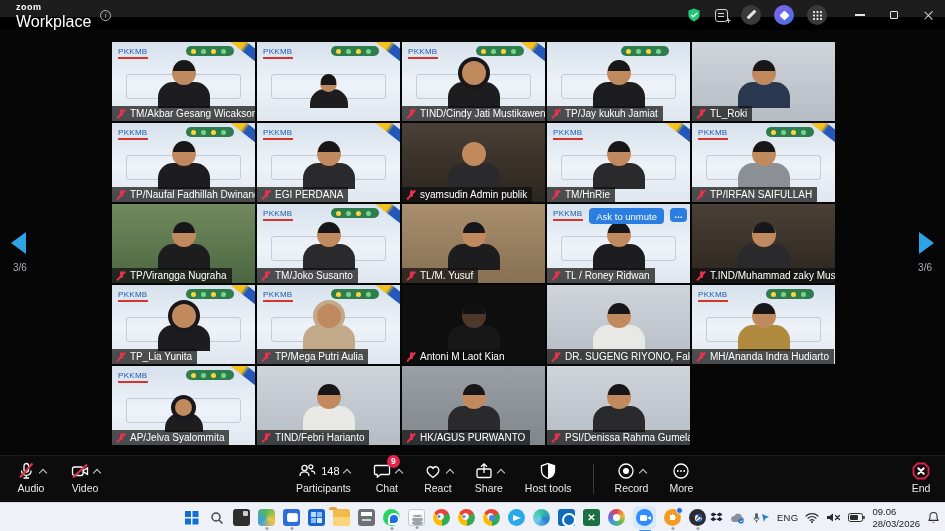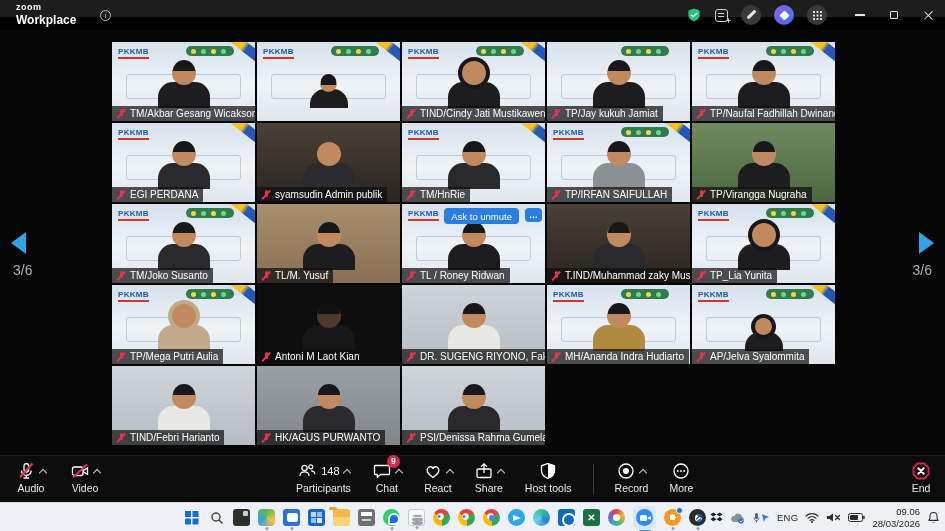--- a/index.html
+++ b/index.html
@@ -3,21 +3,21 @@
 <meta charset="utf-8">
 <style>
   *{box-sizing:border-box;margin:0;padding:0}
   body{font-family:"Liberation Sans",sans-serif;background:#222}
   .screen{position:relative;width:945px;height:531px;overflow:hidden;background:#000}
 
   
   .titlebar{position:absolute;left:0;top:0;width:100%;height:17px;background:#1d1d1d;display:flex;align-items:center}
   .zlogo{position:absolute;left:16px;top:3px;color:#fff;line-height:1}
   .zlogo .z1{font-size:9px;font-weight:bold;display:block;letter-spacing:.5px}
-  .zlogo .z2{font-size:12px;font-weight:bold;display:block;margin-top:2px}
+  .zlogo .z2{font-size:16px;font-weight:normal;display:block;margin-top:2px}
   .meet-title{position:absolute;left:100px;top:0;height:30px;display:flex;align-items:center;gap:6px;color:#dcdcdc;font-size:11px}
   .info-ic{width:11px;height:11px;border:1px solid #b5b5b5;border-radius:50%;color:#b5b5b5;font-size:8px;line-height:10px;text-align:center;font-family:"Liberation Serif",serif;font-style:italic}
   .tb-right{position:absolute;right:118px;top:0;height:30px;display:flex;align-items:center;gap:13px}
   .cbtn{width:20px;height:20px;border-radius:50%;display:flex;align-items:center;justify-content:center;position:relative}
   .cbtn.dark{background:#3a3a3a}
   .ai-btn{background:linear-gradient(135deg,#8a63e8,#3f6fe8)}
   .diamond{width:7px;height:7px;background:#fff;transform:rotate(45deg);border-radius:1px}
   .shield-g{width:16px;height:16px}
   .note-ic{width:13px;height:13px;border:1.3px solid #cfcfcf;border-radius:3px;position:relative}
   .note-ic::before{content:"";position:absolute;left:2px;top:3px;width:6px;height:1px;background:#cfcfcf;box-shadow:0 3px 0 #cfcfcf}
@@ -41,21 +41,21 @@
   .vgrid{position:absolute;left:112px;top:12px;display:grid;grid-template-columns:repeat(5,143px);grid-auto-rows:79px;gap:2px}
   .tile{position:relative;overflow:hidden;background:#111}
   .v-pkkmb{background:linear-gradient(180deg,#d7e1ec 0%,#eef3f8 55%,#dfe6ee 100%)}
   .v-pkkmb::after{content:"";position:absolute;left:10%;right:10%;top:40%;height:30%;border:1px solid rgba(90,110,140,.28);border-radius:3px}
   .v-light{background:linear-gradient(180deg,#cfd5db,#b6bcc3)}
   .v-gray{background:linear-gradient(180deg,#9aa0a6,#81868c)}
   .v-room{background:linear-gradient(180deg,#a98f6e,#877053)}
   .v-green{background:linear-gradient(180deg,#71895e,#4c6741)}
   .v-darkroom{background:linear-gradient(180deg,#4a4036,#2a251f)}
   .v-dark{background:#0e0e0e}
-  .pk-logo{position:absolute;left:6px;top:6px;font-size:8px;font-weight:bold;color:#1d5bb0;letter-spacing:.3px;border-bottom:2px solid #d6332c;line-height:1.1;z-index:2}
+  .pk-logo{position:absolute;left:6px;top:6px;font-size:8px;font-weight:normal;color:#1d5bb0;letter-spacing:.3px;border-bottom:2px solid #d6332c;line-height:1.1;z-index:2}
   .pk-banner{position:absolute;left:52%;top:4px;width:48px;height:10px;background:#2e7d4f;border-radius:5px;z-index:2}
   .pk-banner::before{content:"";position:absolute;left:5px;top:2.5px;width:5px;height:5px;border-radius:50%;background:#ffd43b;box-shadow:10px 0 #7bd389,20px 0 #ffd43b,30px 0 #7bd389}
   .pk-ribbon{position:absolute;top:0;right:-13px;width:46px;height:10px;transform:rotate(38deg);background:linear-gradient(90deg,#f4c21a 0 45%,#2458b8 55% 100%);z-index:1}
   .person{position:absolute;left:50%;bottom:13px;transform:translateX(-50%);z-index:3;display:flex;flex-direction:column;align-items:center}
   .head{width:24px;height:24px;border-radius:50%;background:#c08a5e;position:relative}
   .head::before{content:"";position:absolute;left:1px;right:1px;top:-1px;height:11px;border-radius:12px 12px 0 0;background:#17171a}
   .torso{width:52px;height:26px;border-radius:15px 15px 0 0;margin-top:-3px}
   .s-black .torso{background:#1d1d1f}.s-dark .torso{background:#2a2a2c}
   .s-navy .torso{background:#29384f}.s-gray .torso{background:#8b8f96}
   .s-white .torso{background:#e8e8e5}.s-yellow .torso{background:#b08a3e}
@@ -67,21 +67,21 @@
   .dim{opacity:.35}
   .tag{position:absolute;left:0;bottom:0;max-width:100%;display:flex;align-items:center;gap:4px;background:rgba(15,15,15,.72);color:#fff;font-size:10px;padding:2px 5px 2px 4px;z-index:4;white-space:nowrap;overflow:hidden}
   .mic-off{position:relative;width:10px;height:11px;flex:none}
   .mic-off::before{content:"";position:absolute;left:3.5px;top:1px;width:3.5px;height:6.5px;border-radius:2px;background:#e8314f}
   .mic-off::after{content:"";position:absolute;left:-1px;top:5px;width:12px;height:1.6px;background:#e8314f;transform:rotate(-48deg)}
   .unmute-pop{position:absolute;top:4px;right:26px;background:#2a7de1;color:#fff;font-size:9.5px;padding:2.5px 7px;border-radius:4px;z-index:5;white-space:nowrap}
   .more-pop{position:absolute;top:4px;right:3px;background:#2a7de1;color:#fff;font-size:9px;font-weight:bold;padding:2.5px 4px;border-radius:4px;z-index:5;line-height:1}
   .nav{position:absolute;top:202px;width:0;height:0;border-top:11px solid transparent;border-bottom:11px solid transparent}
   .nav-left{left:11px;border-right:15px solid #2ea3e6}
   .nav-right{right:11px;border-left:15px solid #2ea3e6}
-  .pageno{position:absolute;top:232px;color:#a9adb3;font-size:14px}
+  .pageno{position:absolute;top:232px;color:#a9adb3;font-size:10px}
   .pageno.l{left:13px}.pageno.r{right:13px}
 
   
   .toolbar{position:absolute;left:0;top:455px;width:945px;height:47px;background:#0c0c0c;border-top:1px solid #1d1d1d}
   .tb-item{display:flex;flex-direction:column;align-items:center;gap:1px;color:#e9e9e9}
   .tb-label{font-size:10.5px;margin-top:-1px;white-space:nowrap}
   .icrow{display:flex;align-items:center;gap:4px;height:22px;position:relative}
   .caret{width:6px;height:6px;border-left:1.4px solid #cfcfcf;border-top:1.4px solid #cfcfcf;transform:rotate(45deg);margin-top:3px}
   .grp-left{position:absolute;left:16px;top:4px;display:flex;gap:24px}
   .grp-center{position:absolute;left:296px;top:4px;display:flex;gap:21px;align-items:flex-start}
@@ -129,21 +129,21 @@
   .zoom-wrap::after{content:"";position:absolute;bottom:-3px;left:50%;transform:translateX(-50%);width:12px;height:2.5px;border-radius:2px;background:#2d8cff}
   .ic-zoom{background:#2d8cff;border-radius:50%}
   .ic-zoom::after{content:"";position:absolute;left:3.5px;top:6px;width:7px;height:5.5px;background:#fff;border-radius:1.5px}
   .ic-zoom::before{content:"";position:absolute;right:2.5px;top:6.5px;width:0;height:0;border-top:2.2px solid transparent;border-bottom:2.2px solid transparent;border-left:4px solid #fff;transform:rotate(180deg)}
   .ic-orange{background:radial-gradient(circle at 50% 50%,#fff 0 3px,#f59b23 3px);border-radius:50%}
   .ic-play{background:#2b2b34;border-radius:50%}
   .ic-play::after{content:"";position:absolute;left:6px;top:4.5px;width:0;height:0;border-top:4px solid transparent;border-bottom:4px solid transparent;border-left:6.5px solid #fff}
   .tray{position:absolute;right:5px;top:0;height:29px;display:flex;align-items:center;gap:7px}
   .tray-chevron{width:6px;height:6px;border-left:1.4px solid #333;border-top:1.4px solid #333;transform:rotate(45deg);margin-top:3px}
   .lang{font-size:9.5px;color:#1b1b1b;letter-spacing:.3px}
-  .clock{text-align:right;font-size:9.5px;color:#1b1b1b;line-height:1.25}
+  .clock{text-align:left;font-size:9.5px;color:#1b1b1b;line-height:1.25}
   .tsvg{display:block}
 </style>
 </head>
 <body>
 
 <div class="screen">
 
   <div class="titlebar">
     <div class="zlogo">
       <span class="z1">zoom</span>
@@ -234,20 +234,30 @@
         <div class="person s-black">
             <i class="head"></i>
             <i class="torso"></i>
           </div>
         <div class="tag">
             <i class="mic-off"></i>
             <span>TP/Jay kukuh Jamiat</span>
           </div>
       </div>
 
+      <div class="tile v-light">
+        <div class="person s-navy">
+            <i class="head"></i>
+            <i class="torso"></i>
+          </div>
+        <div class="tag">
+            <i class="mic-off"></i>
+            <span>TL_Roki</span>
+          </div>
+      </div>
 
       <div class="tile v-pkkmb">
         <b class="pk-logo">PKKMB</b>
           <i class="pk-banner"></i>
           <i class="pk-ribbon"></i>
         <div class="person s-black">
             <i class="head"></i>
             <i class="torso"></i>
           </div>
         <div class="tag">

